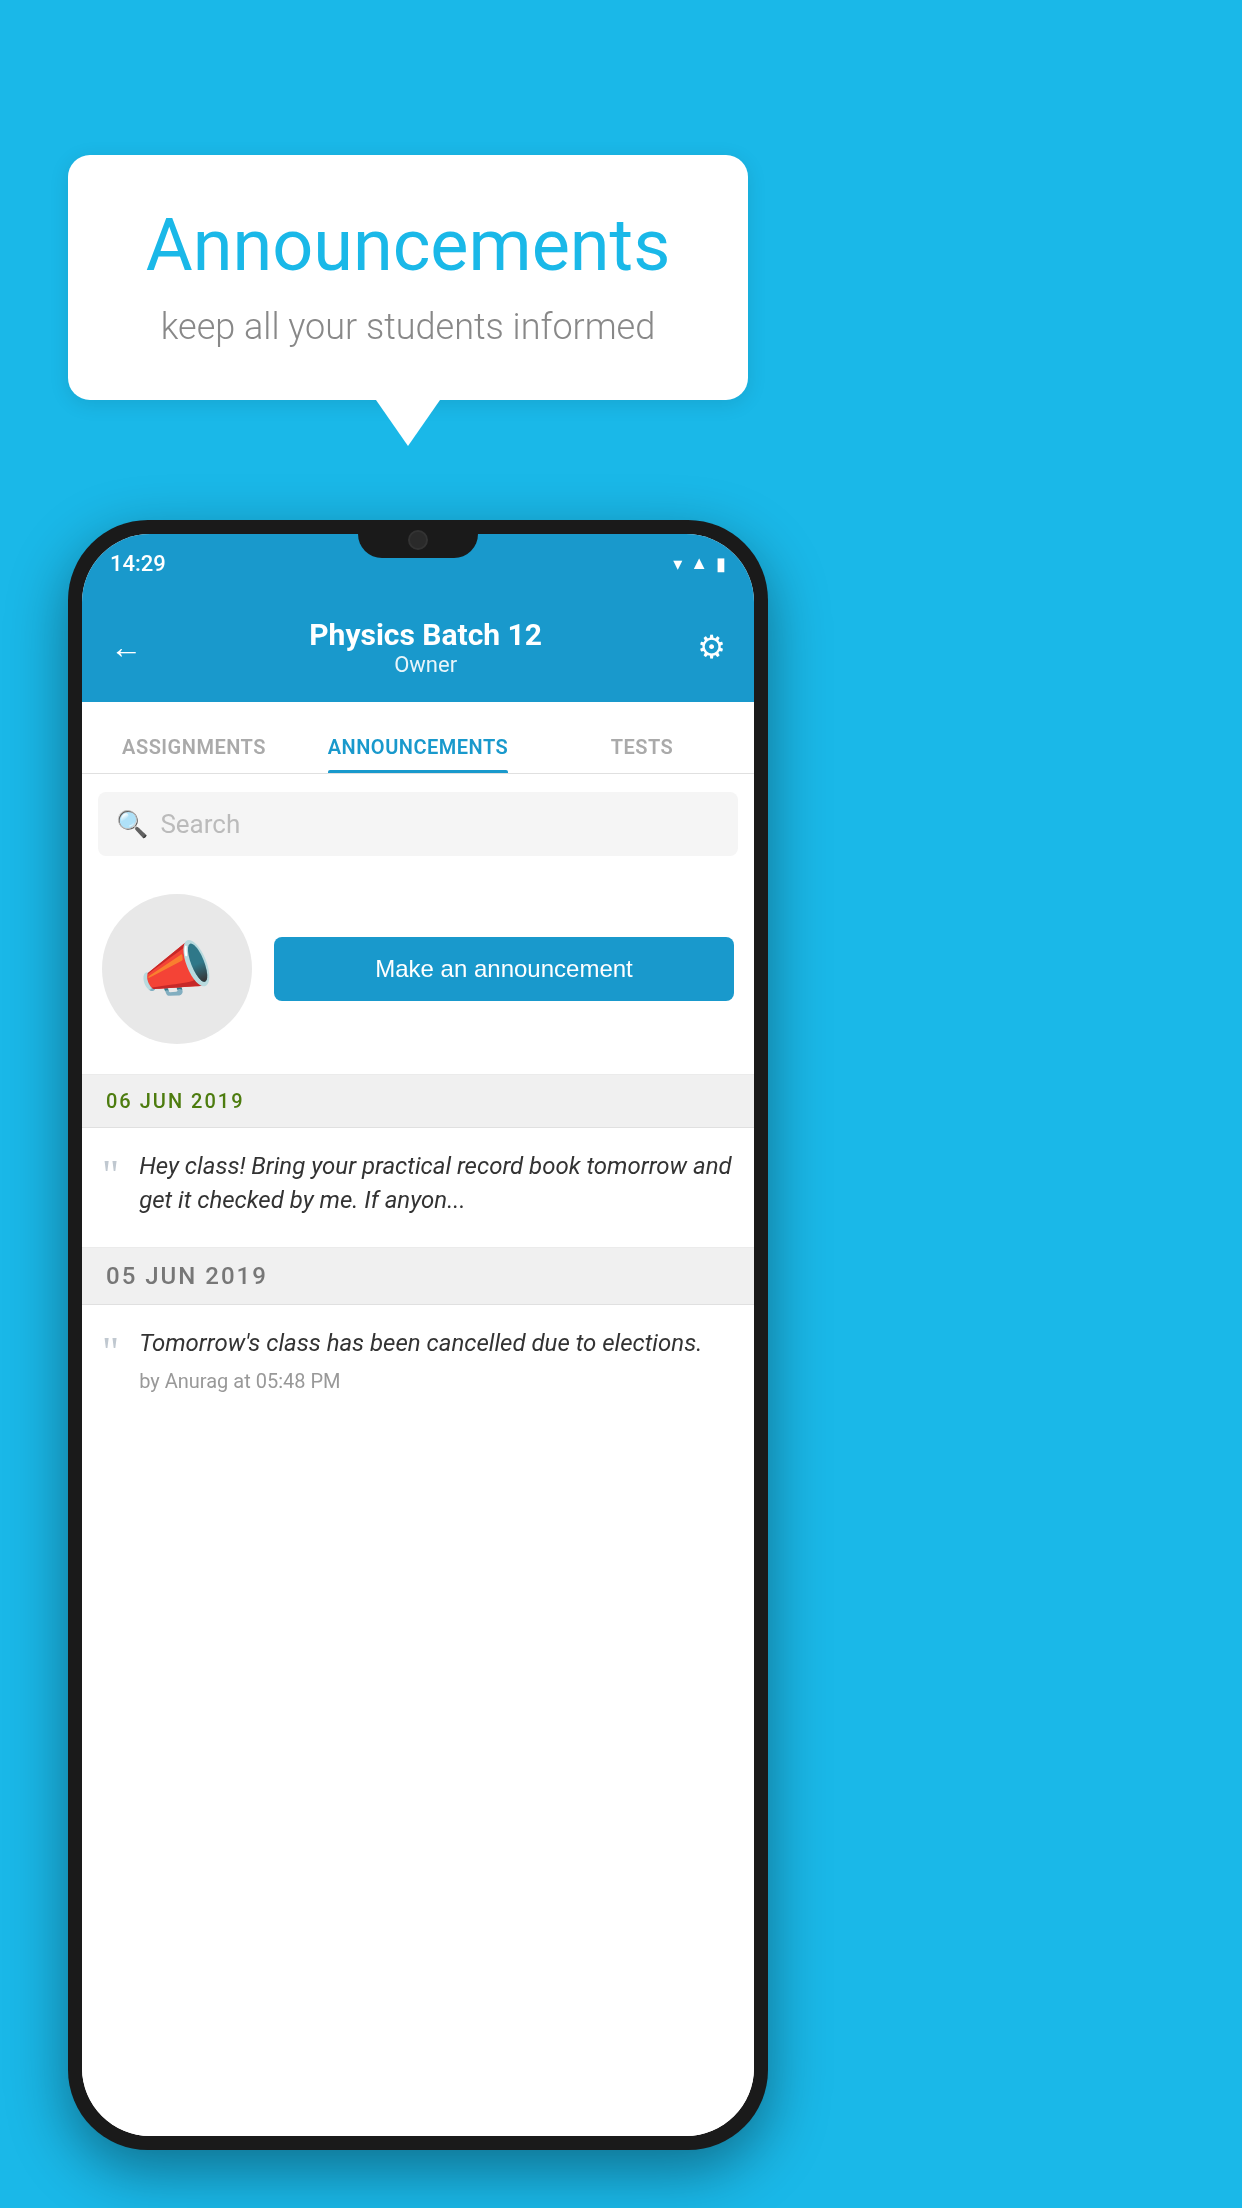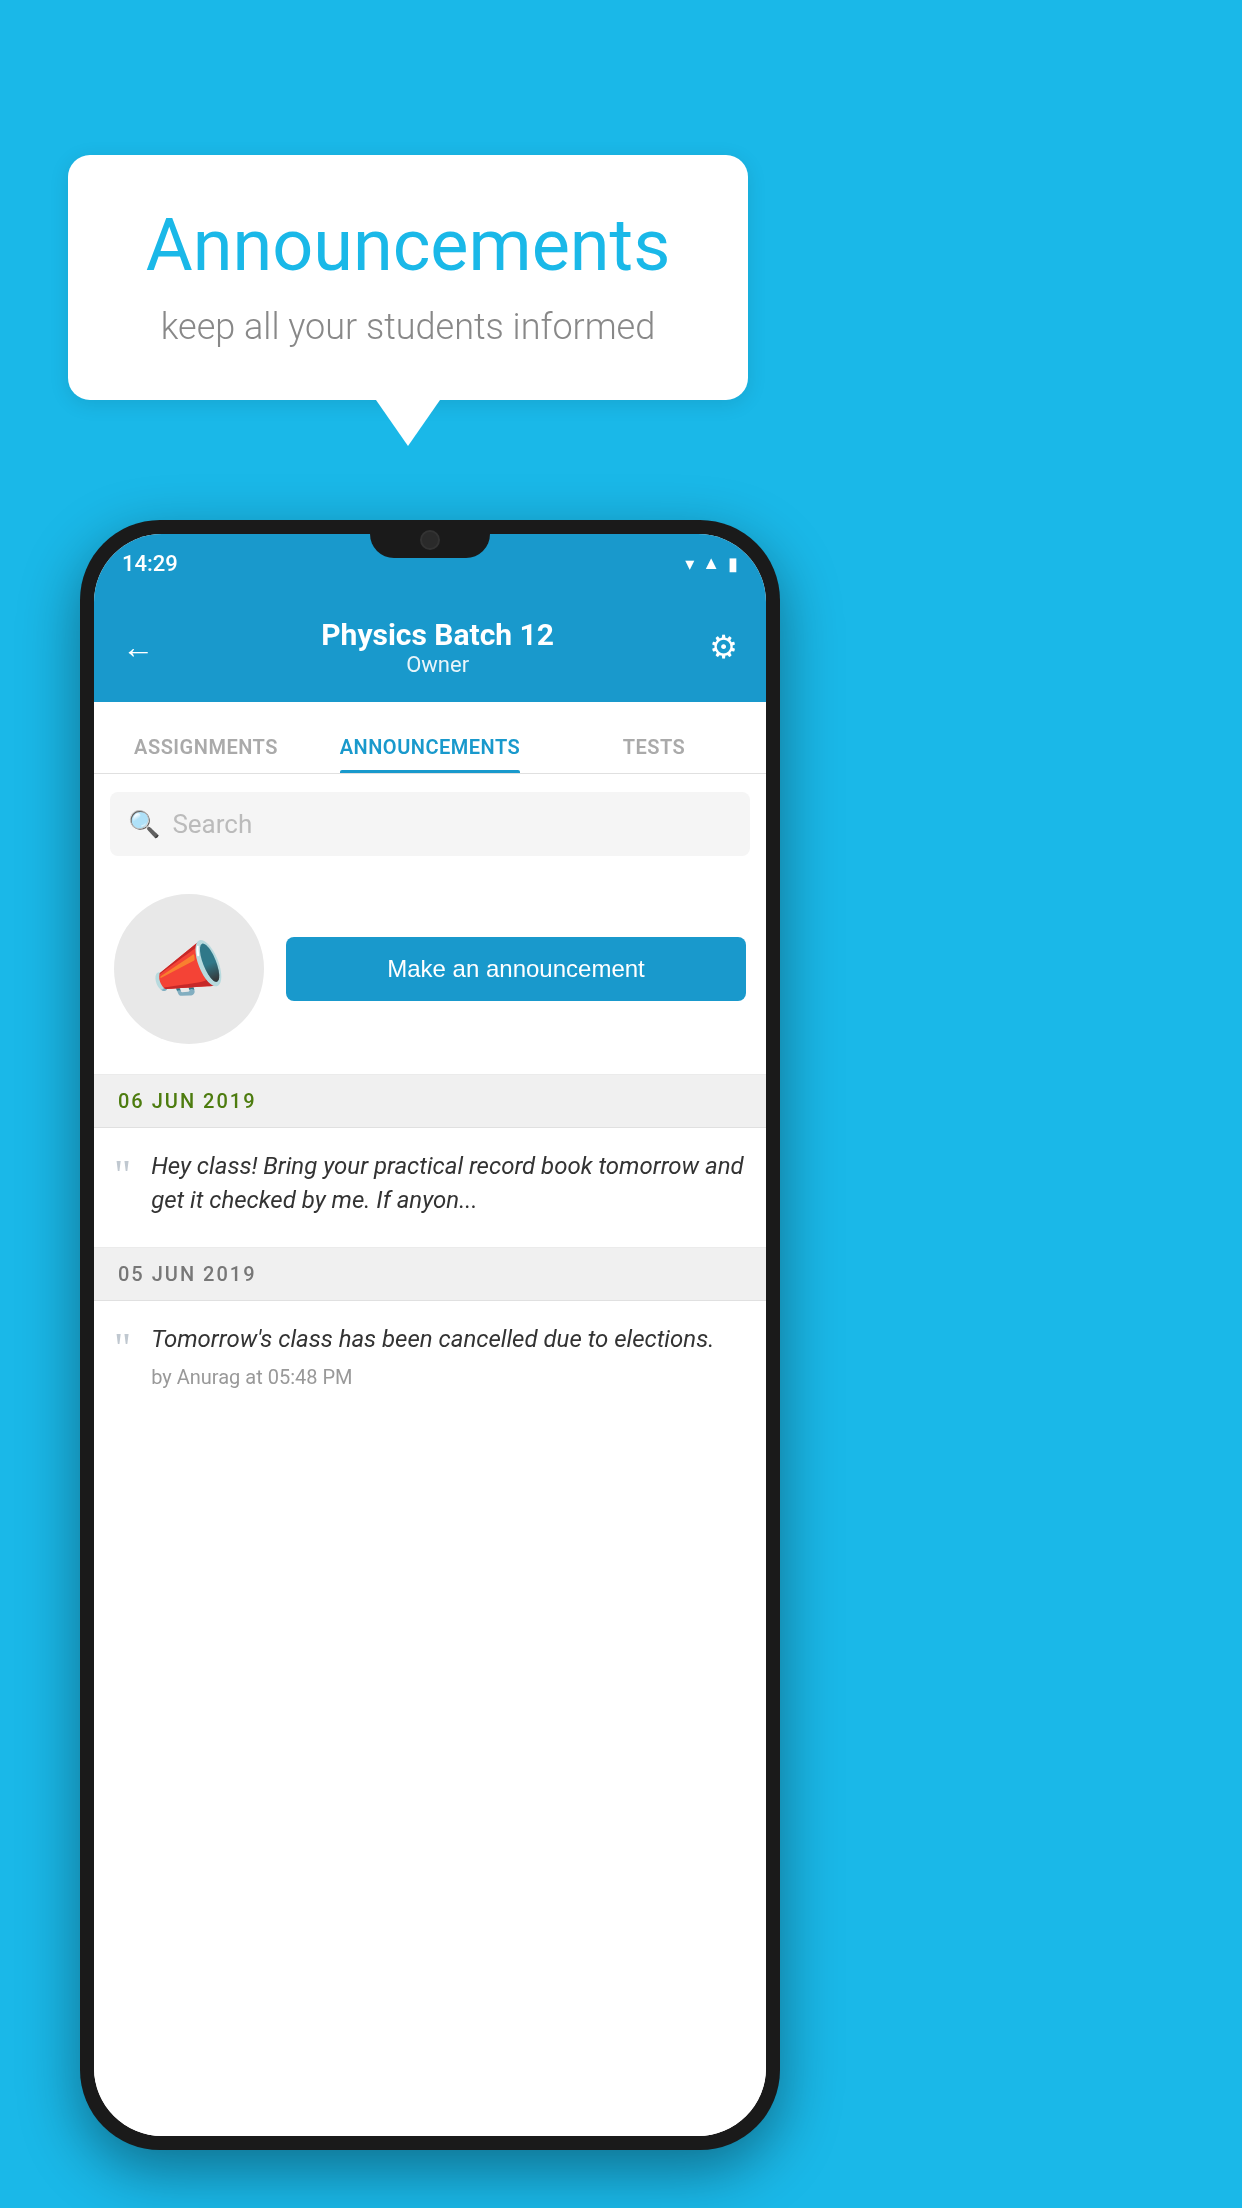--- a/index.html
+++ b/index.html
@@ -43,21 +43,21 @@
     .bubble-subtitle {
       font-size: 36px;
       color: #888;
       font-weight: 300;
     }
 
     
     .phone-wrapper {
       position: absolute;
       top: 520px;
-      left: 80px;
+      left: 68px;
       width: 700px;
       height: 1630px;
     }
     .phone-outer {
       width: 700px;
       height: 1630px;
       background: #1a1a1a;
       border-radius: 80px;
       position: relative;
       box-shadow: 0 20px 60px rgba(0,0,0,0.4);
@@ -332,21 +332,21 @@
     }
     .announcement-meta {
       color: #999;
       font-size: 20px;
     }
 
     
     .date-separator-2 {
       background: #f0f0f0;
       padding: 14px 24px;
-      font-size: 20px;
+      font-size: 24px;
       color: #777;
       letter-spacing: 2px;
       font-weight: 500;
       border-bottom: 1px solid #e0e0e0;
     }
 
     
     .announcement-item-2 {
       padding: 22px 20px;
       display: flex;

